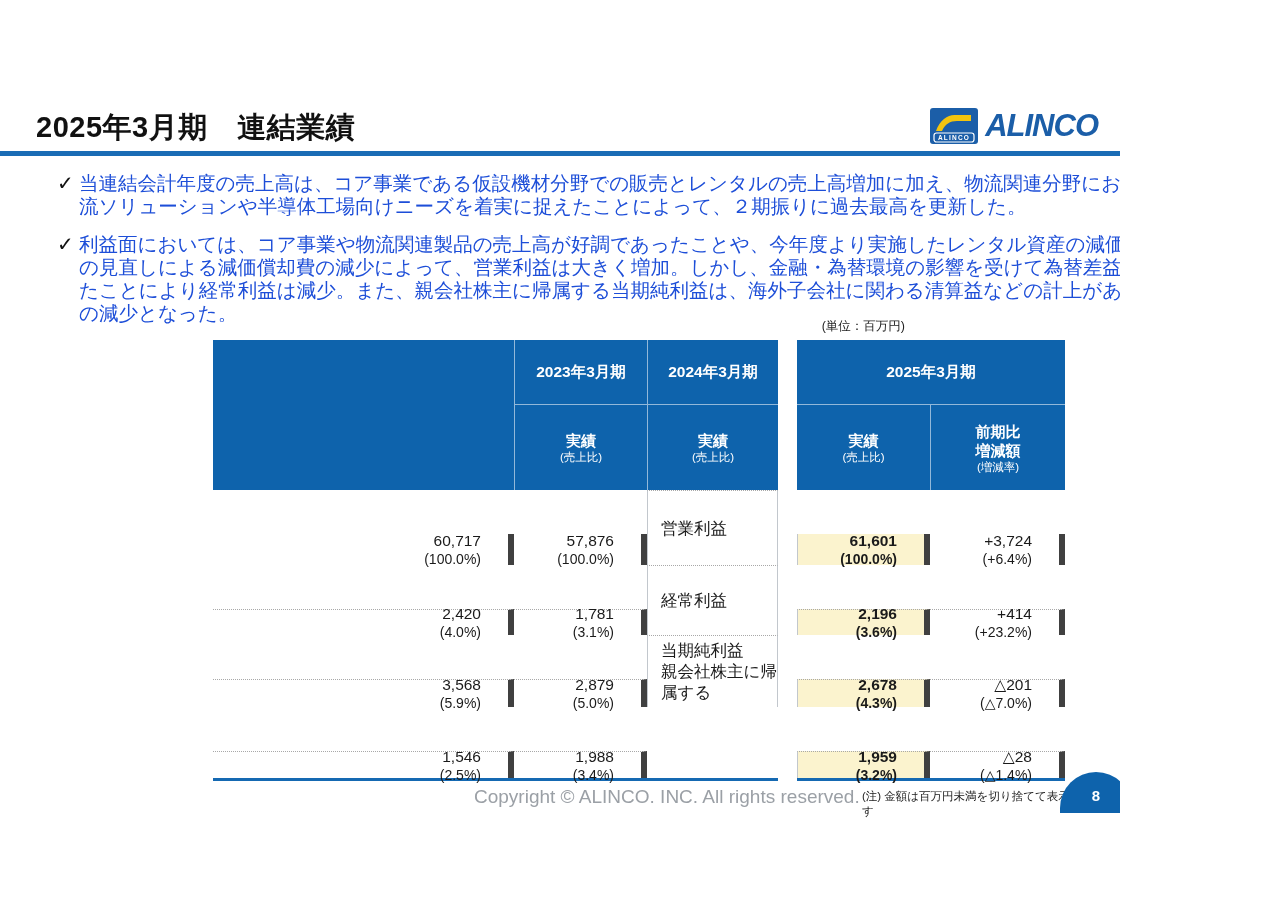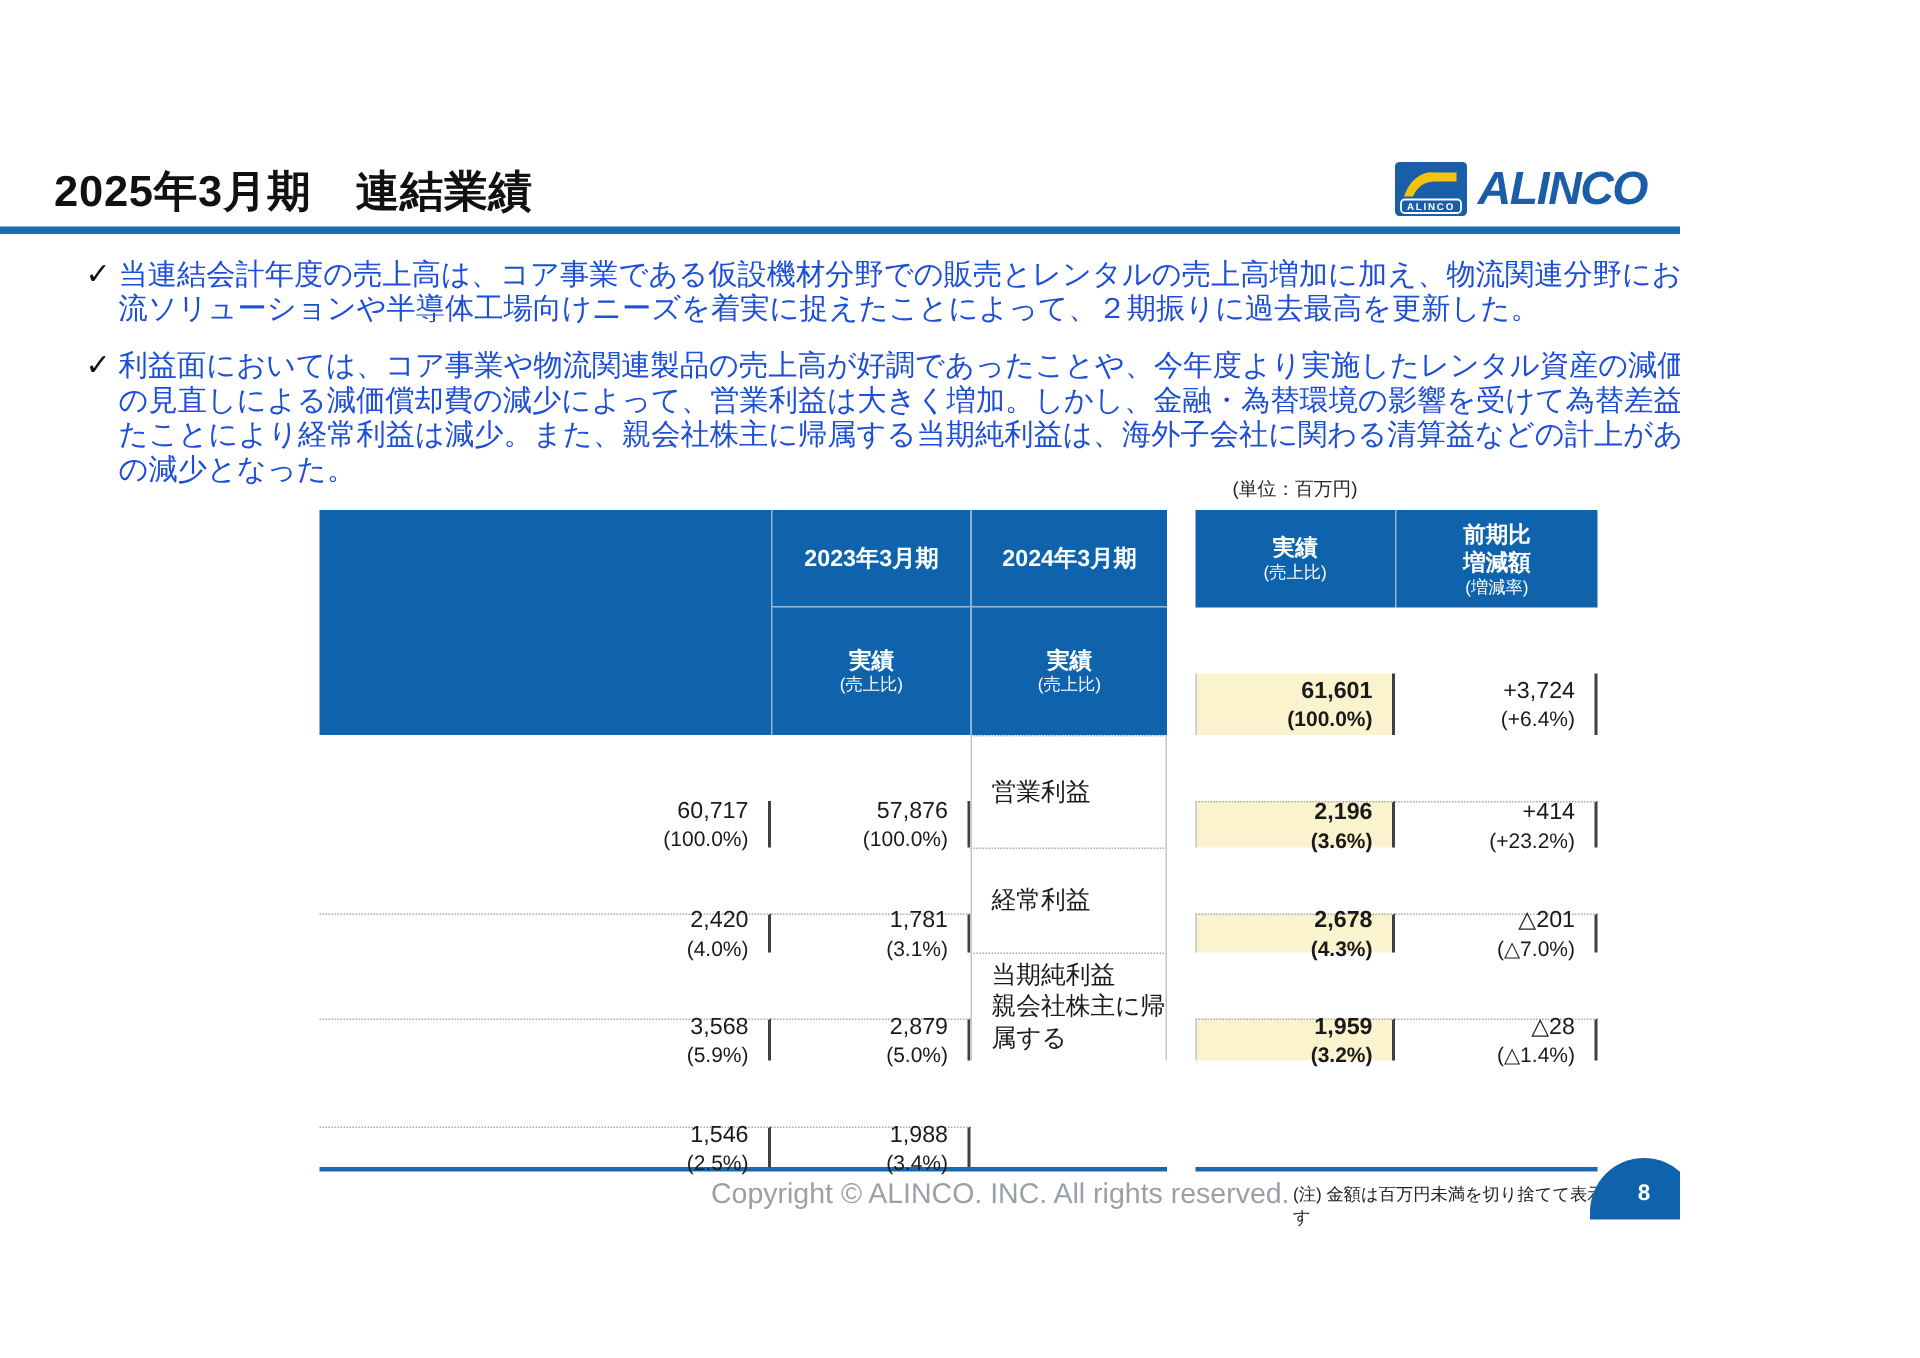--- a/index.html
+++ b/index.html
@@ -33,21 +33,21 @@
   .hcell{background:#0E63AC;color:#fff;align-items:center;text-align:center;}
   .corner{grid-column:1;grid-row:1/3;}
   .h-year{font-size:15.5px;font-weight:bold;border-bottom:1px solid rgba(255,255,255,.55);}
   .h-sub .big{font-size:15px;font-weight:bold;line-height:19px;}
   .h-sub .small{font-size:11.5px;line-height:14px;}
   .wl{border-left:1px solid rgba(255,255,255,.55);}
   .body-label{
     background:#fff;padding-left:13px;font-size:16.5px;line-height:21px;
     border-left:1px solid #C2C7CD;border-right:1px solid #C2C7CD;
   }
-  .body-val{background:#fff;align-items:flex-end;padding-right:13px;border-right:2px solid #404040;margin-top:44px;}
+  .body-val{background:#fff;align-items:flex-end;padding-right:27px;border-right:6px solid #404040;margin-top:44px;}
   .body-val .num{font-size:15.5px;line-height:19px;}
   .body-val .ratio{font-size:14px;line-height:18px;}
   .yellow{background:#FBF3CE;}
   .yellow .num,.yellow .ratio{font-weight:bold;}
   .dotted{border-top:1px dotted #A8A8A8;}
   .rtable .first-col{border-left:1px solid #C2C7CD;}
   
   .copyright{position:absolute;left:474px;top:786px;font-size:19px;color:#9BA0A6;}
   .footnote{position:absolute;left:862px;top:789px;font-size:11.5px;color:#222;}
   .page-dome{
@@ -143,20 +143,21 @@
       <div class="num">1,546</div>
       <div class="ratio">(2.5%)</div>
     </div>
     <div class="cell body-val dotted">
       <div class="num">1,988</div>
       <div class="ratio">(3.4%)</div>
     </div>
   </div>
 
   <div class="rtable">
+    <div class="cell hcell h-year" style="grid-column:1/3;border-bottom:1px solid rgba(255,255,255,.55);">2025年3月期</div>
     <div class="cell hcell h-sub">
       <div class="big">実績</div>
       <div class="small">(売上比)</div>
     </div>
     <div class="cell hcell h-sub wl">
       <div class="big">前期比</div>
       <div class="big">増減額</div>
       <div class="small">(増減率)</div>
     </div>
 

